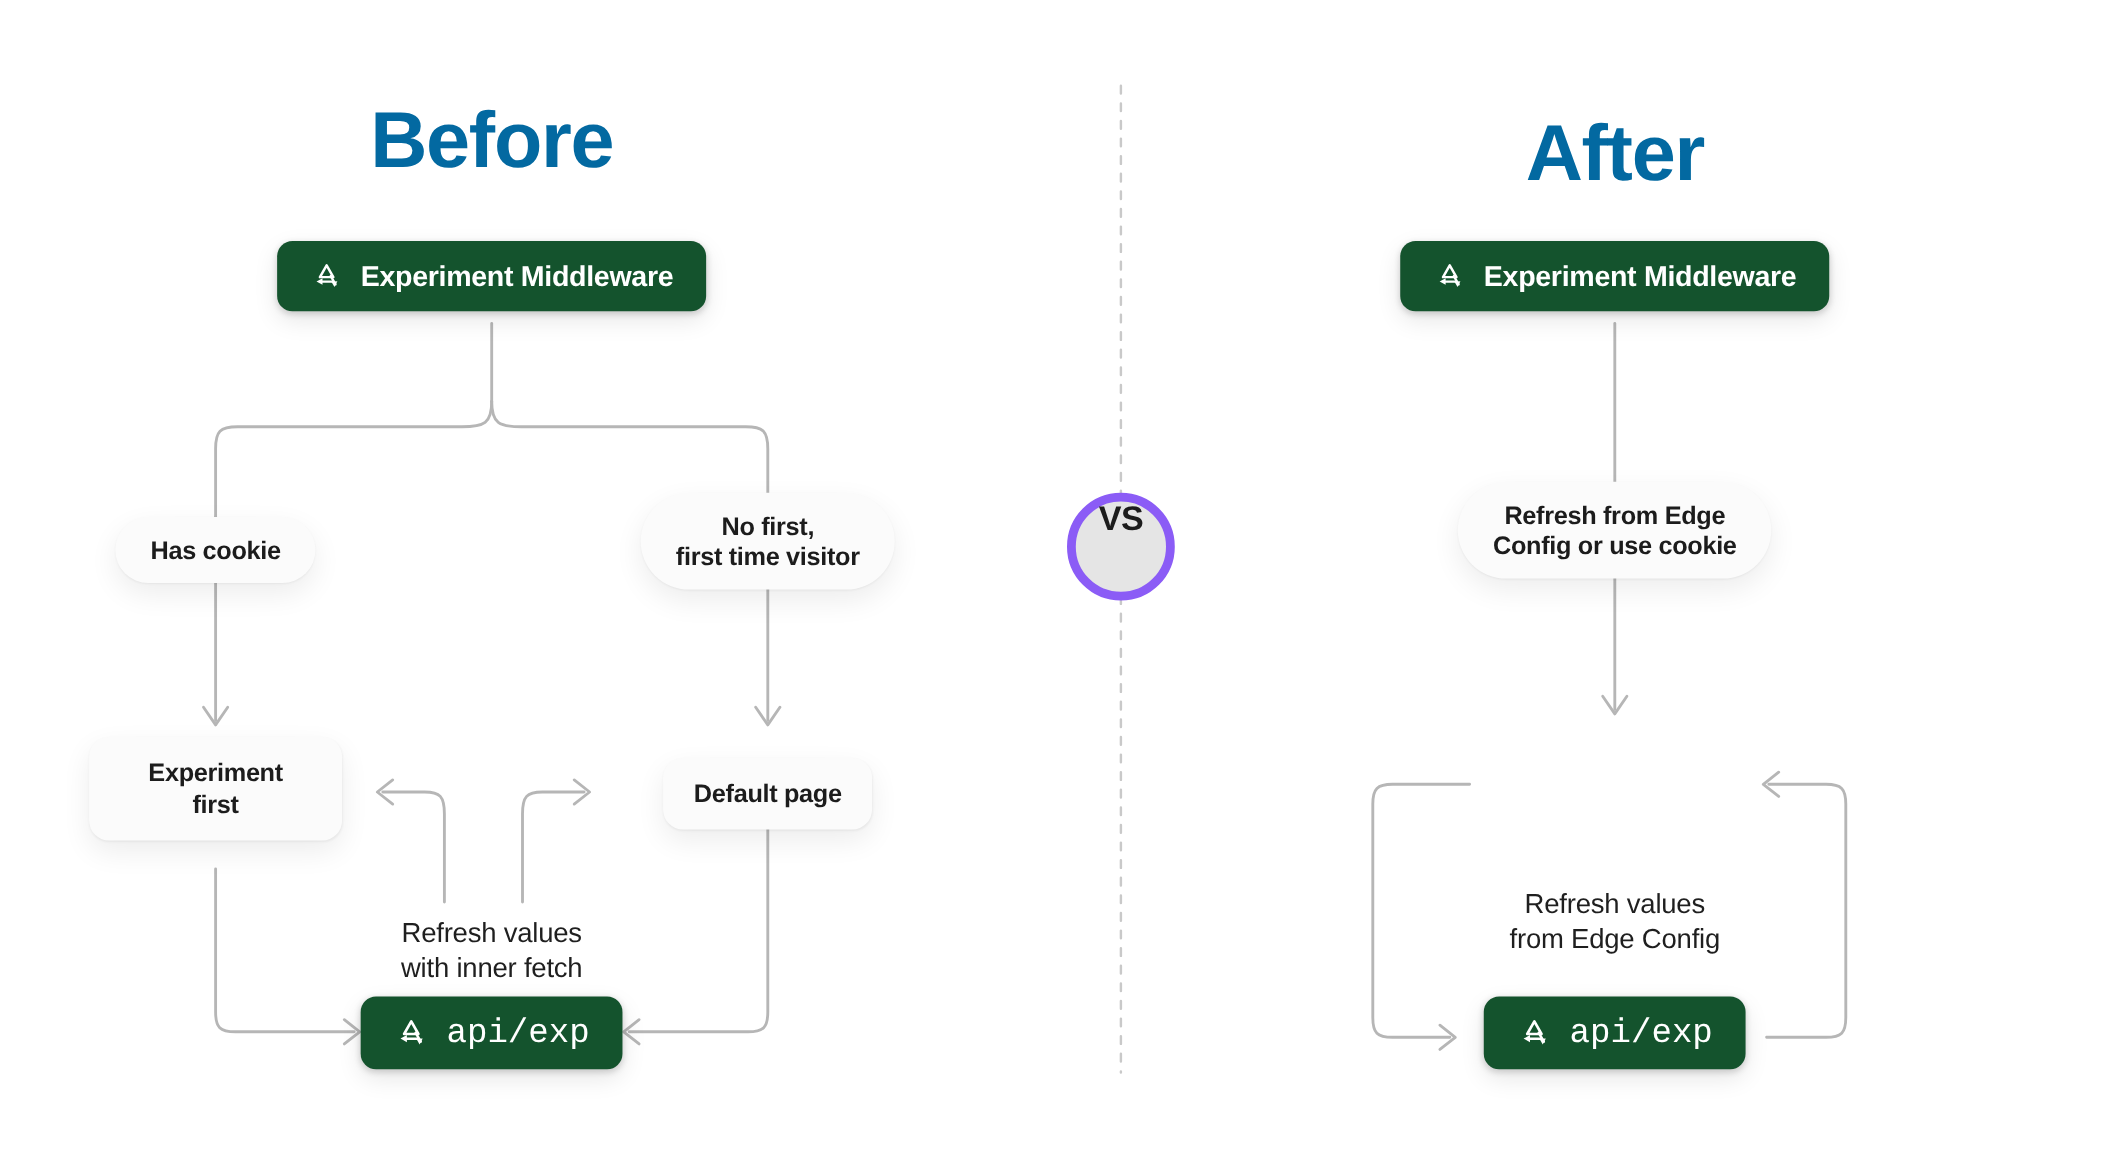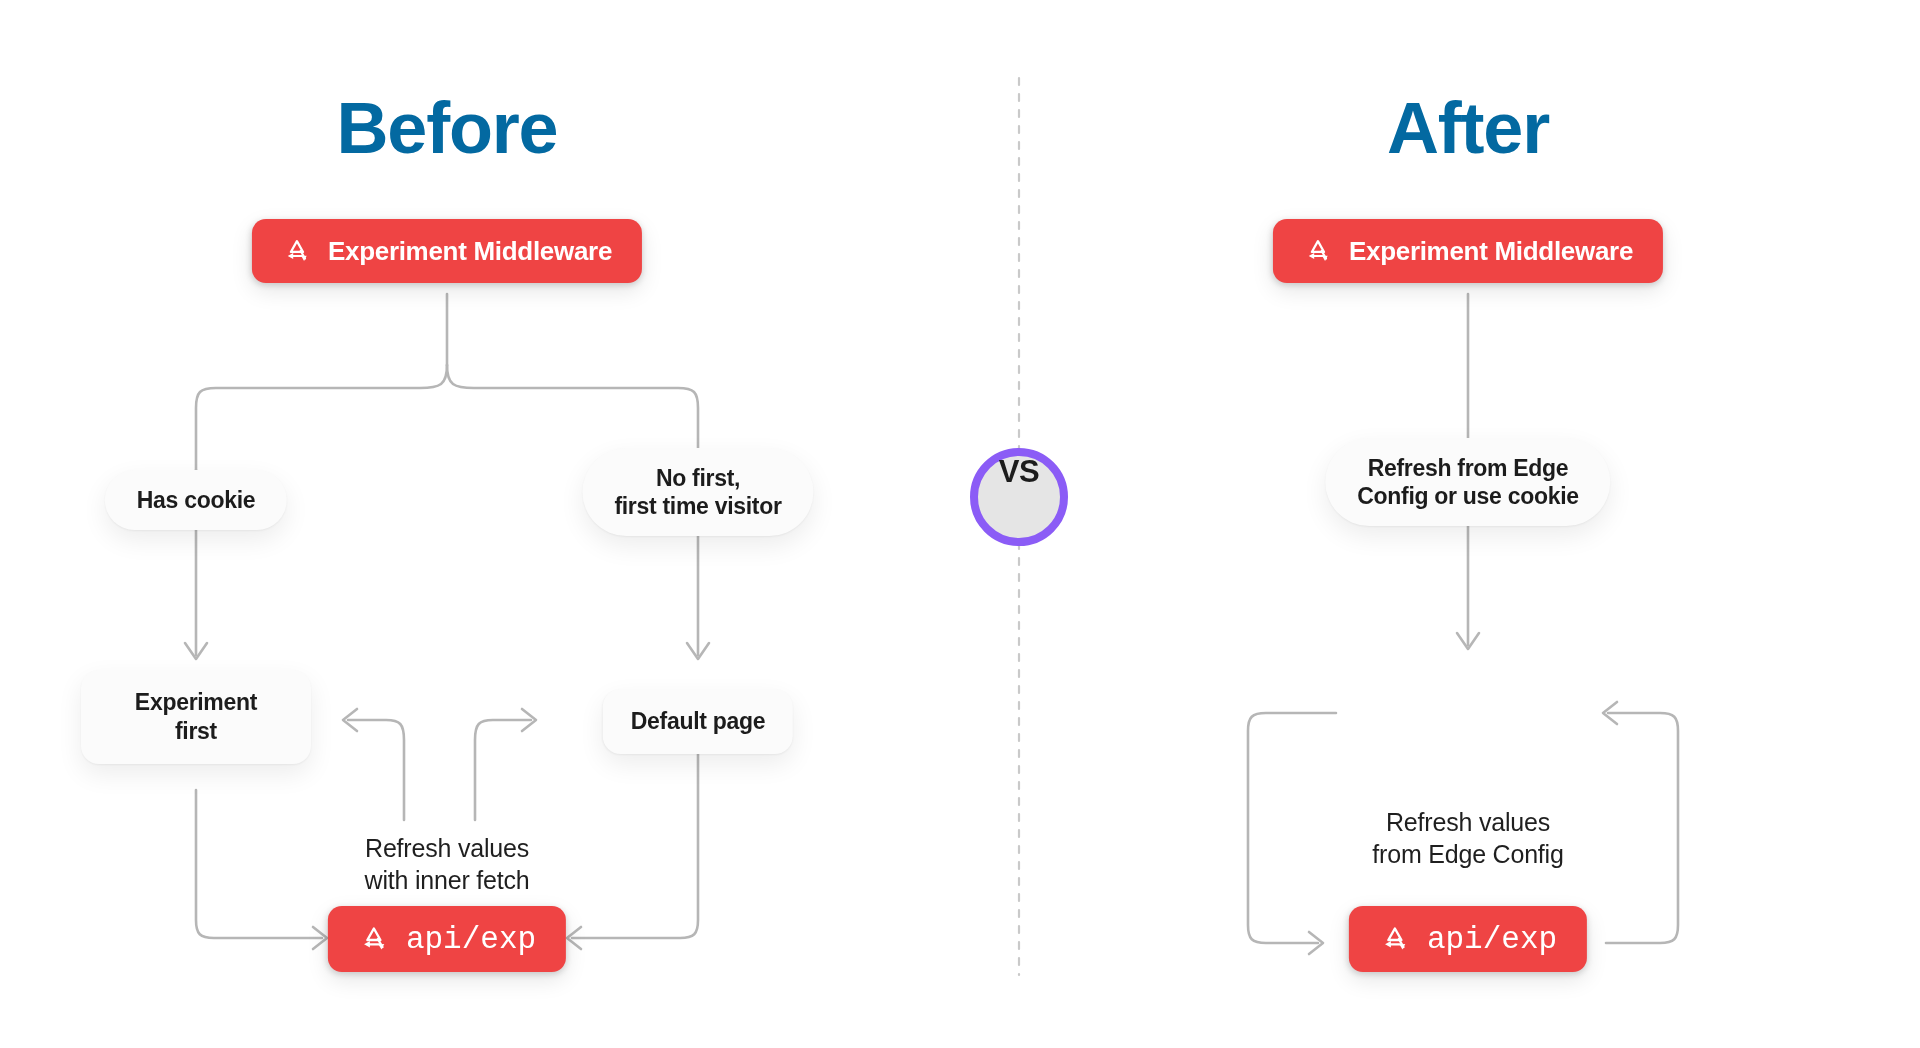--- a/index.html
+++ b/index.html
@@ -44,21 +44,21 @@
     line-height: 1;
   }
 
   
   .dark-node {
     position: absolute;
     transform: translateX(-50%);
     display: flex;
     align-items: center;
     gap: 16px;
-    background: #ef4444;
+    background: #14532d;
     color: #ffffff;
     border-radius: 14px;
     padding: 17px 30px;
     box-shadow: 0 2px 6px rgba(0,0,0,0.16), 0 8px 22px rgba(0,0,0,0.10);
     white-space: nowrap;
     box-sizing: border-box;
   }
   .dark-node .lbl {
     font-size: 26px;
     font-weight: bold;
@@ -256,21 +256,21 @@
           <path d="M26.4 21.0 L23.6 26.6 L20.6 21.4 Z"></path>
         </g>
         <g fill="none" stroke="#ffffff" stroke-width="2.3" stroke-linecap="round">
           <path d="M11.0 21.3 L21.4 21.3"></path>
           <path d="M24.6 24.0 L20.0 16.0"></path>
         </g>
       </svg>
       <span class="lbl">api/exp</span>
     </div>
 
-    <div class="col-title" style="left:1468px; top:92px;">After</div>
+    <div class="col-title" style="left:1468px; top:104px;">After</div>
 
     <div class="dark-node" style="left:1468px; top:219px;">
       <svg class="vlogo" viewBox="0 0 32 32">
         <g fill="none" stroke="#ffffff" stroke-width="2.4" stroke-linejoin="round" stroke-linecap="round">
           <path d="M16 5.5 L22.5 17 L9.5 17 Z"></path>
         </g>
         <g fill="#ffffff">
           <path d="M6.2 21.2 L12.0 18.0 L12.0 24.4 Z"></path>
           <path d="M26.4 21.0 L23.6 26.6 L20.6 21.4 Z"></path>
         </g>

